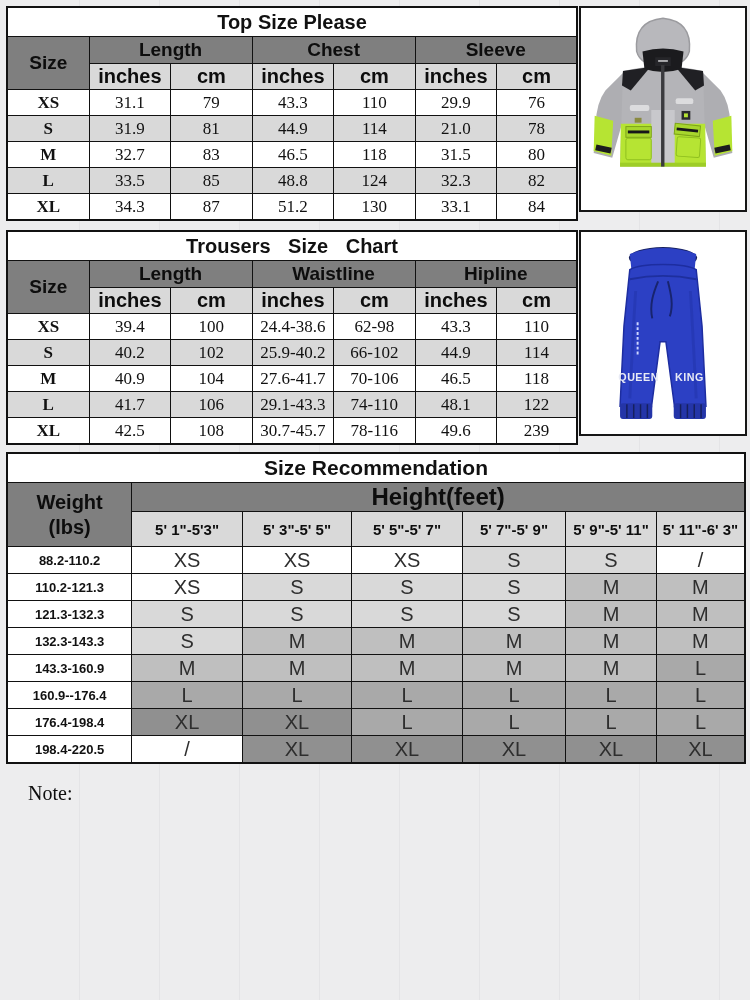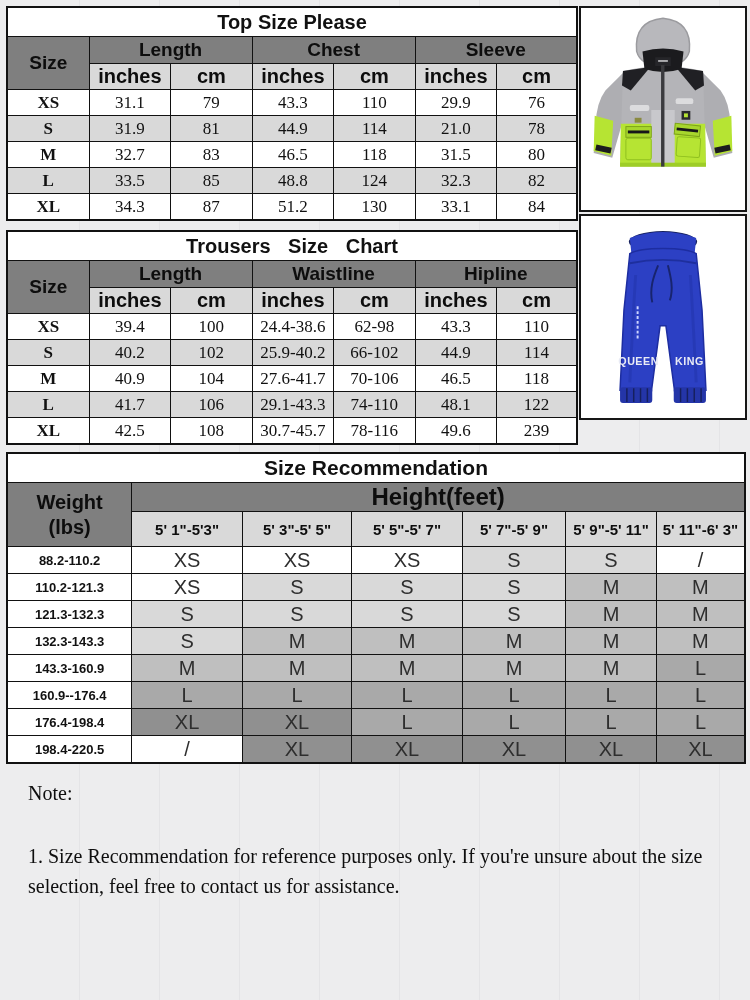--- a/index.html
+++ b/index.html
@@ -45,21 +45,21 @@
   table.sizes tbody td{
     font-family:"Liberation Serif",serif;font-size:17px;
   }
   table.sizes tbody tr:nth-child(even){background:#d9d9d9;}
   
   .photo-box{
     position:absolute;left:579px;width:168px;height:206px;
     background:#fff;border:2px solid #161616;box-sizing:border-box;
   }
   .photo-box.jacket{top:6px;}
-  .photo-box.pants{top:214px;}
+  .photo-box.pants{top:230px;}
   .photo-box svg{display:block;width:100%;height:100%;}
   
   .rec-wrap{position:absolute;left:6px;top:452px;width:740px;}
   table.rec{
     border-collapse:collapse;table-layout:fixed;width:100%;
     border:2px solid #111;background:#fff;
   }
   table.rec th, table.rec td{
     border:1px solid #111;text-align:center;vertical-align:middle;padding:0;overflow:hidden;white-space:nowrap;
   }
@@ -434,16 +434,15 @@
             <td style="background: rgb(144, 144, 144);">XL</td>
             <td style="background: rgb(144, 144, 144);">XL</td>
             <td style="background: rgb(144, 144, 144);">XL</td>
           </tr>
         </tbody>
     </table>
   </div>
 
   <div class="note">
     <p class="note-label">Note:</p>
-    <p>1. Size Recommendation for reference purposes only. If you're unsure about the size selection, feel free to contact us for assistance.</p>
   </div>
 
 </div>
 
 </body></html>

